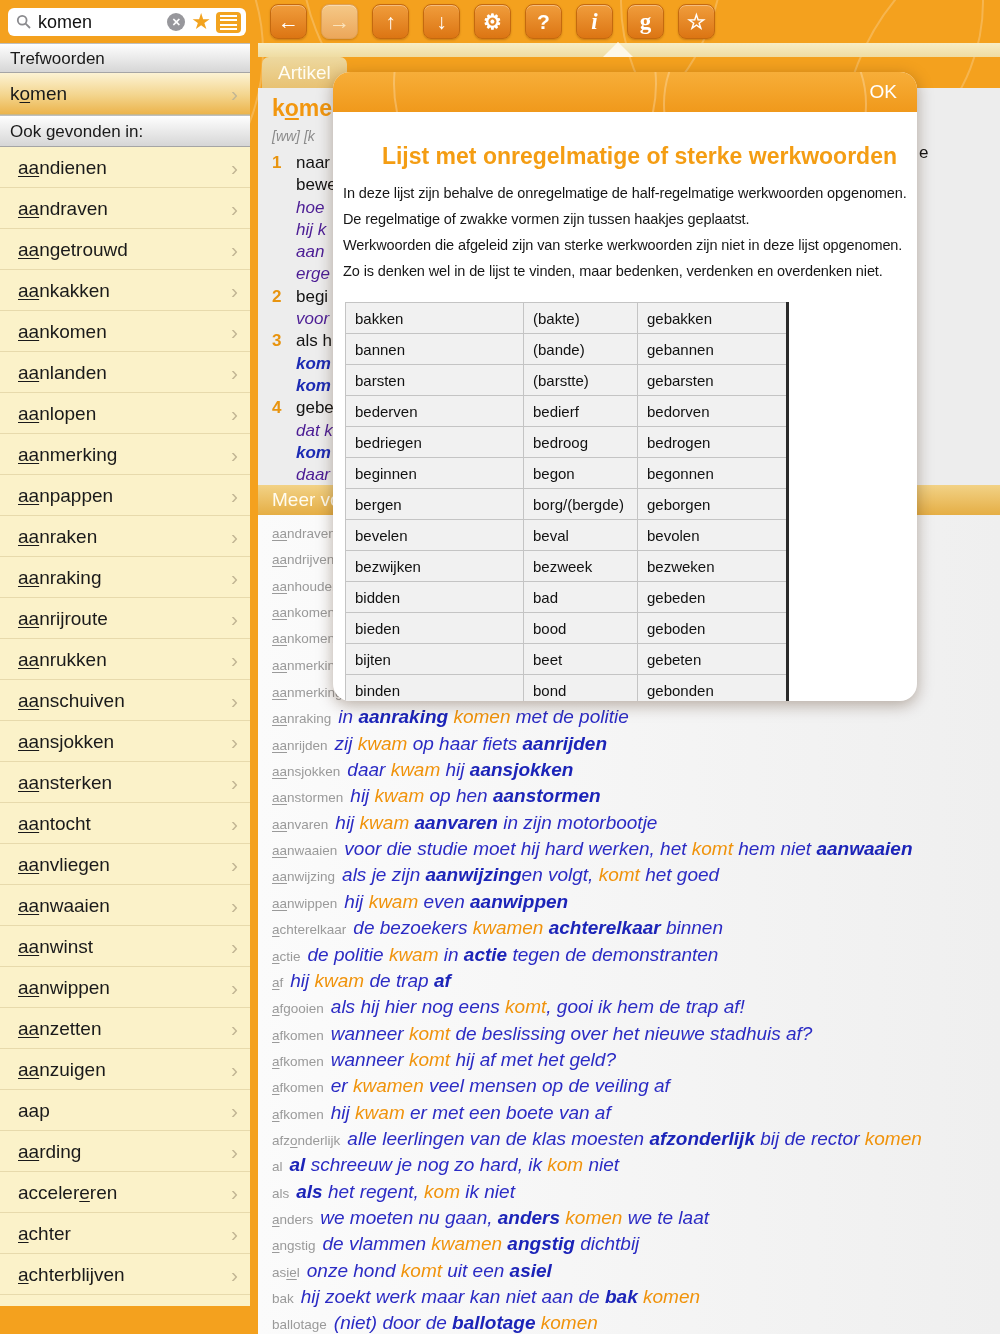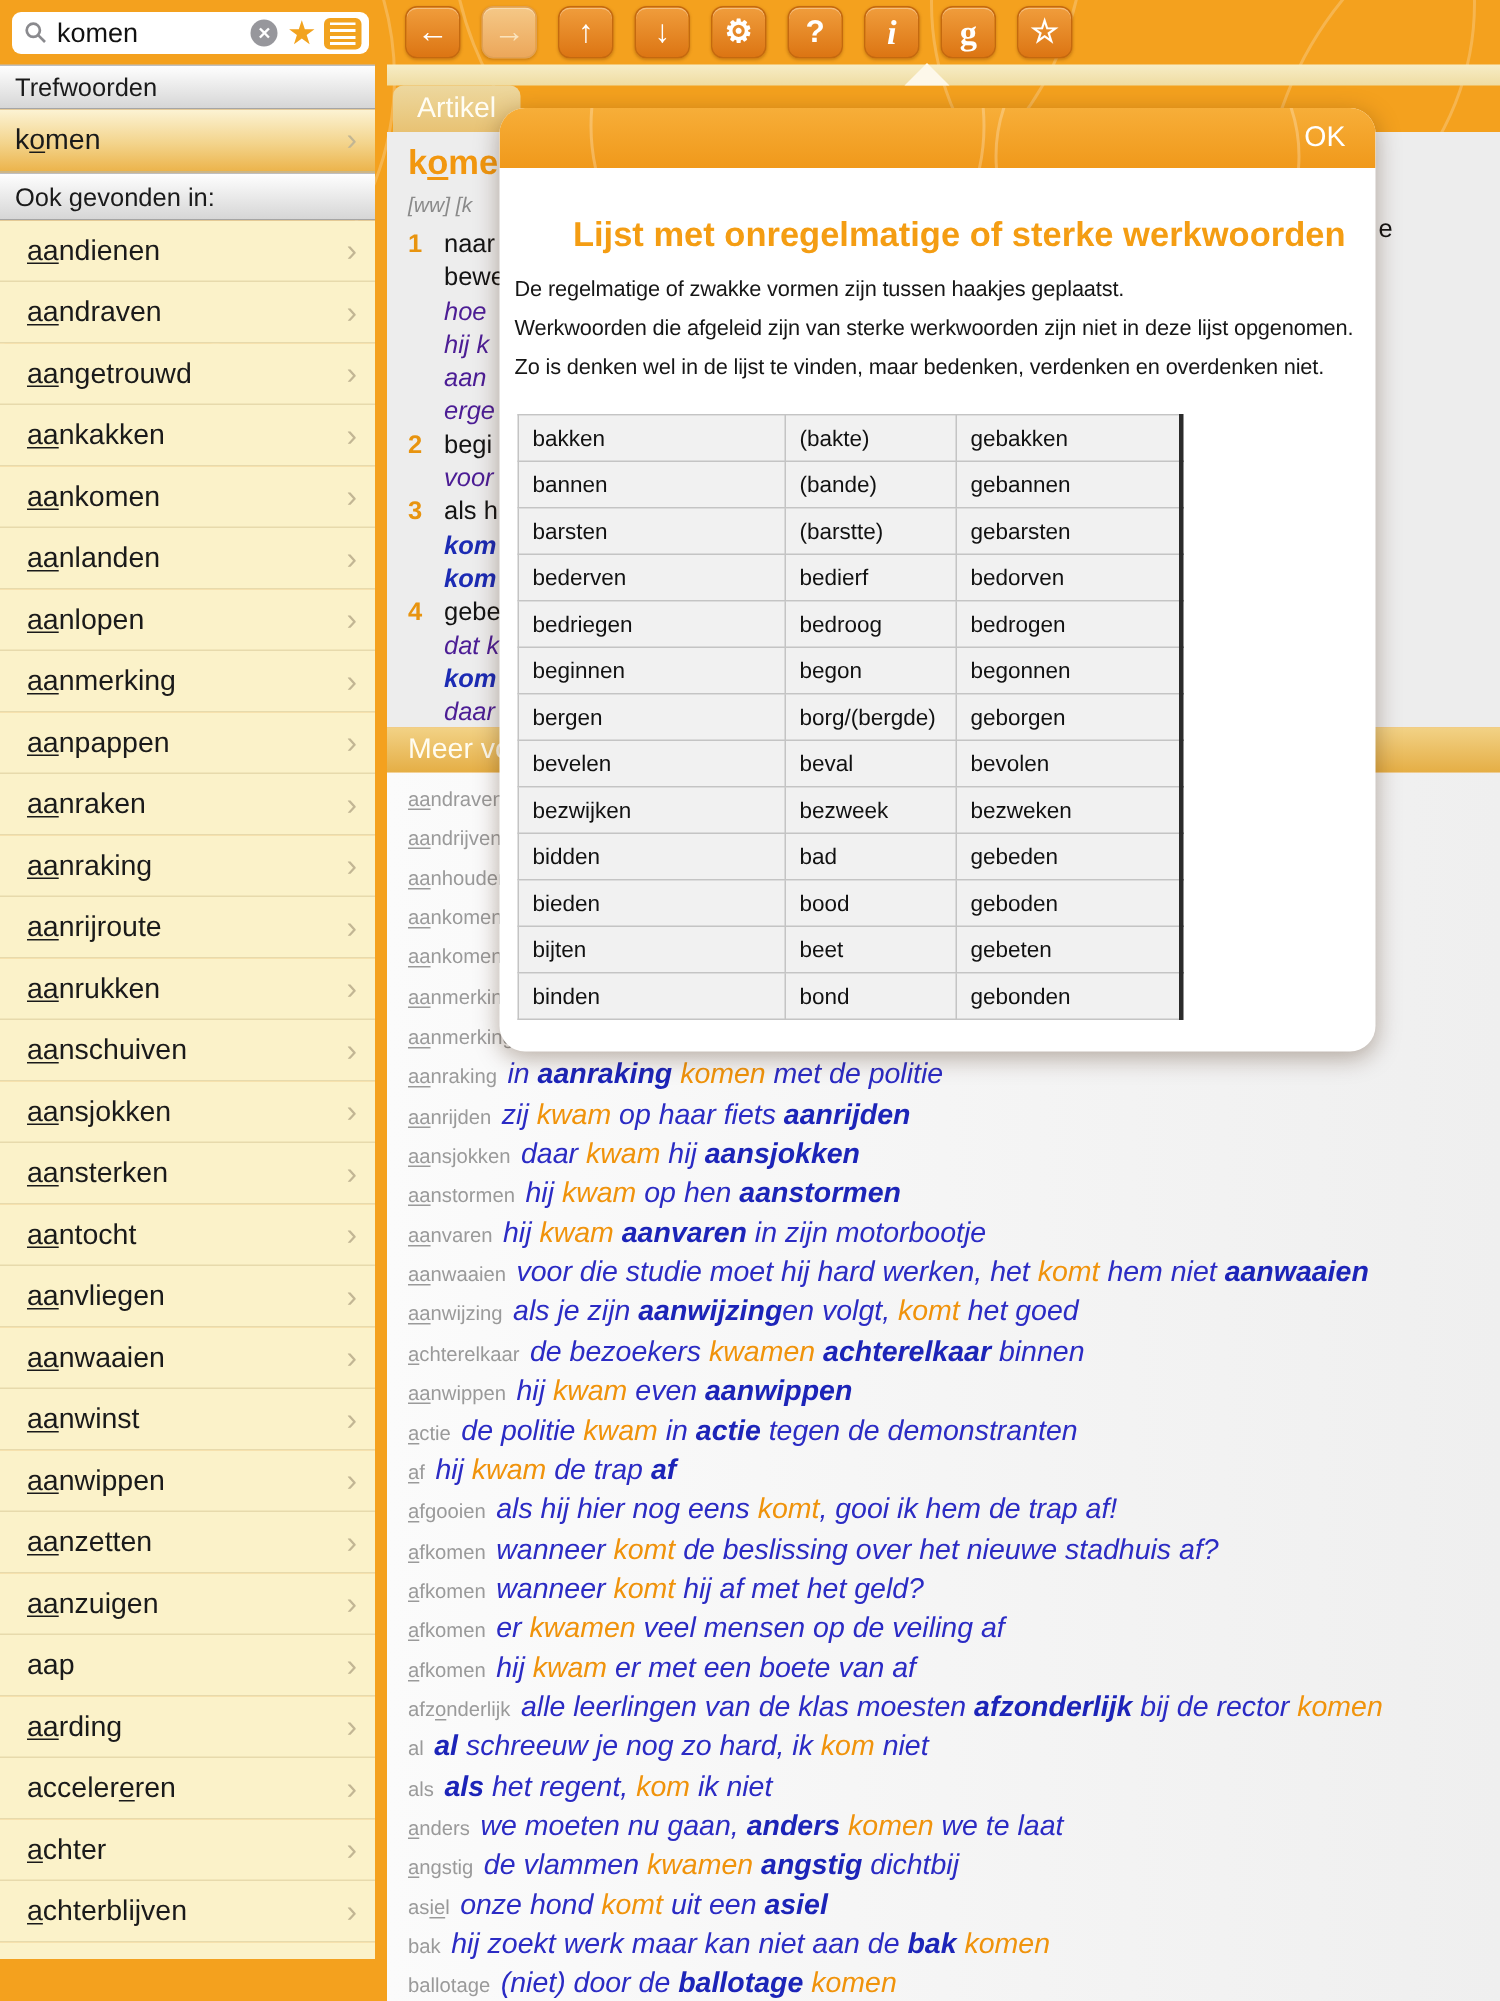--- a/index.html
+++ b/index.html
@@ -184,22 +184,22 @@
       <div class="ex-row"><span class="ex-kw"><u>aa</u>nkomen</span></div>
       <div class="ex-row"><span class="ex-kw"><u>aa</u>nmerking</span></div>
       <div class="ex-row"><span class="ex-kw"><u>aa</u>nmerking</span><span class="x-b">wij </span><span class="x-o">komen</span><span class="x-b"> in </span><span class="x-bb">aanmerking</span><span class="x-b"> voor huurtoeslag</span></div>
       <div class="ex-row"><span class="ex-kw"><u>aa</u>nraking</span><span class="x-b">in </span><span class="x-bb">aanraking</span><span class="x-b"> </span><span class="x-o">komen</span><span class="x-b"> met de politie</span></div>
       <div class="ex-row"><span class="ex-kw"><u>aa</u>nrijden</span><span class="x-b">zij </span><span class="x-o">kwam</span><span class="x-b"> op haar fiets </span><span class="x-bb">aanrijden</span></div>
       <div class="ex-row"><span class="ex-kw"><u>aa</u>nsjokken</span><span class="x-b">daar </span><span class="x-o">kwam</span><span class="x-b"> hij </span><span class="x-bb">aansjokken</span></div>
       <div class="ex-row"><span class="ex-kw"><u>aa</u>nstormen</span><span class="x-b">hij </span><span class="x-o">kwam</span><span class="x-b"> op hen </span><span class="x-bb">aanstormen</span></div>
       <div class="ex-row"><span class="ex-kw"><u>aa</u>nvaren</span><span class="x-b">hij </span><span class="x-o">kwam</span><span class="x-b"> </span><span class="x-bb">aanvaren</span><span class="x-b"> in zijn motorbootje</span></div>
       <div class="ex-row"><span class="ex-kw"><u>aa</u>nwaaien</span><span class="x-b">voor die studie moet hij hard werken, het </span><span class="x-o">komt</span><span class="x-b"> hem niet </span><span class="x-bb">aanwaaien</span></div>
       <div class="ex-row"><span class="ex-kw"><u>aa</u>nwijzing</span><span class="x-b">als je zijn </span><span class="x-bb">aanwijzing</span><span class="x-b">en volgt, </span><span class="x-o">komt</span><span class="x-b"> het goed</span></div>
+      <div class="ex-row"><span class="ex-kw"><u>aa</u>nwippen</span><span class="x-b">hij </span><span class="x-o">kwam</span><span class="x-b"> even </span><span class="x-bb">aanwippen</span></div>
       <div class="ex-row"><span class="ex-kw"><u>a</u>chterelkaar</span><span class="x-b">de bezoekers </span><span class="x-o">kwamen</span><span class="x-b"> </span><span class="x-bb">achterelkaar</span><span class="x-b"> binnen</span></div>
-      <div class="ex-row"><span class="ex-kw"><u>aa</u>nwippen</span><span class="x-b">hij </span><span class="x-o">kwam</span><span class="x-b"> even </span><span class="x-bb">aanwippen</span></div>
       <div class="ex-row"><span class="ex-kw"><u>a</u>ctie</span><span class="x-b">de politie </span><span class="x-o">kwam</span><span class="x-b"> in </span><span class="x-bb">actie</span><span class="x-b"> tegen de demonstranten</span></div>
       <div class="ex-row"><span class="ex-kw"><u>a</u>f</span><span class="x-b">hij </span><span class="x-o">kwam</span><span class="x-b"> de trap </span><span class="x-bb">af</span></div>
       <div class="ex-row"><span class="ex-kw"><u>a</u>fgooien</span><span class="x-b">als hij hier nog eens </span><span class="x-o">komt</span><span class="x-b">, gooi ik hem de trap af!</span></div>
       <div class="ex-row"><span class="ex-kw"><u>a</u>fkomen</span><span class="x-b">wanneer </span><span class="x-o">komt</span><span class="x-b"> de beslissing over het nieuwe stadhuis af?</span></div>
       <div class="ex-row"><span class="ex-kw"><u>a</u>fkomen</span><span class="x-b">wanneer </span><span class="x-o">komt</span><span class="x-b"> hij af met het geld?</span></div>
       <div class="ex-row"><span class="ex-kw"><u>a</u>fkomen</span><span class="x-b">er </span><span class="x-o">kwamen</span><span class="x-b"> veel mensen op de veiling af</span></div>
       <div class="ex-row"><span class="ex-kw"><u>a</u>fkomen</span><span class="x-b">hij </span><span class="x-o">kwam</span><span class="x-b"> er met een boete van af</span></div>
       <div class="ex-row"><span class="ex-kw">afz<u>o</u>nderlijk</span><span class="x-b">alle leerlingen van de klas moesten </span><span class="x-bb">afzonderlijk</span><span class="x-b"> bij de rector </span><span class="x-o">komen</span></div>
       <div class="ex-row"><span class="ex-kw">al</span><span class="x-bb">al</span><span class="x-b"> schreeuw je nog zo hard, ik </span><span class="x-o">kom</span><span class="x-b"> niet</span></div>
       <div class="ex-row"><span class="ex-kw">als</span><span class="x-bb">als</span><span class="x-b"> het regent, </span><span class="x-o">kom</span><span class="x-b"> ik niet</span></div>
@@ -212,20 +212,21 @@
 
   <div class="popover-arrow"></div>
   <div class="modal">
     <div class="modal-header">
       <div class="arc" style="left:60px;top:-120px;width:260px;height:260px;border-color:rgba(255,255,255,.25);"></div>
       <div class="arc" style="left:330px;top:-70px;width:200px;height:200px;border-color:rgba(255,255,255,.25);"></div>
       <span class="ok-btn">OK</span>
     </div>
     <div class="modal-body">
       <div class="m-title">Lijst met onregelmatige of sterke werkwoorden</div>
+      <div class="m-para">In deze lijst zijn behalve de onregelmatige de half-regelmatige werkwoorden opgenomen.</div>
       <div class="m-para">De regelmatige of zwakke vormen zijn tussen haakjes geplaatst.</div>
       <div class="m-para">Werkwoorden die afgeleid zijn van sterke werkwoorden zijn niet in deze lijst opgenomen.</div>
       <div class="m-para">Zo is denken wel in de lijst te vinden, maar bedenken, verdenken en overdenken niet.</div>
       <table class="vtable">
         <colgroup>
             <col class="c1">
             <col class="c2">
             <col class="c3">
           </colgroup>
         <tbody>

